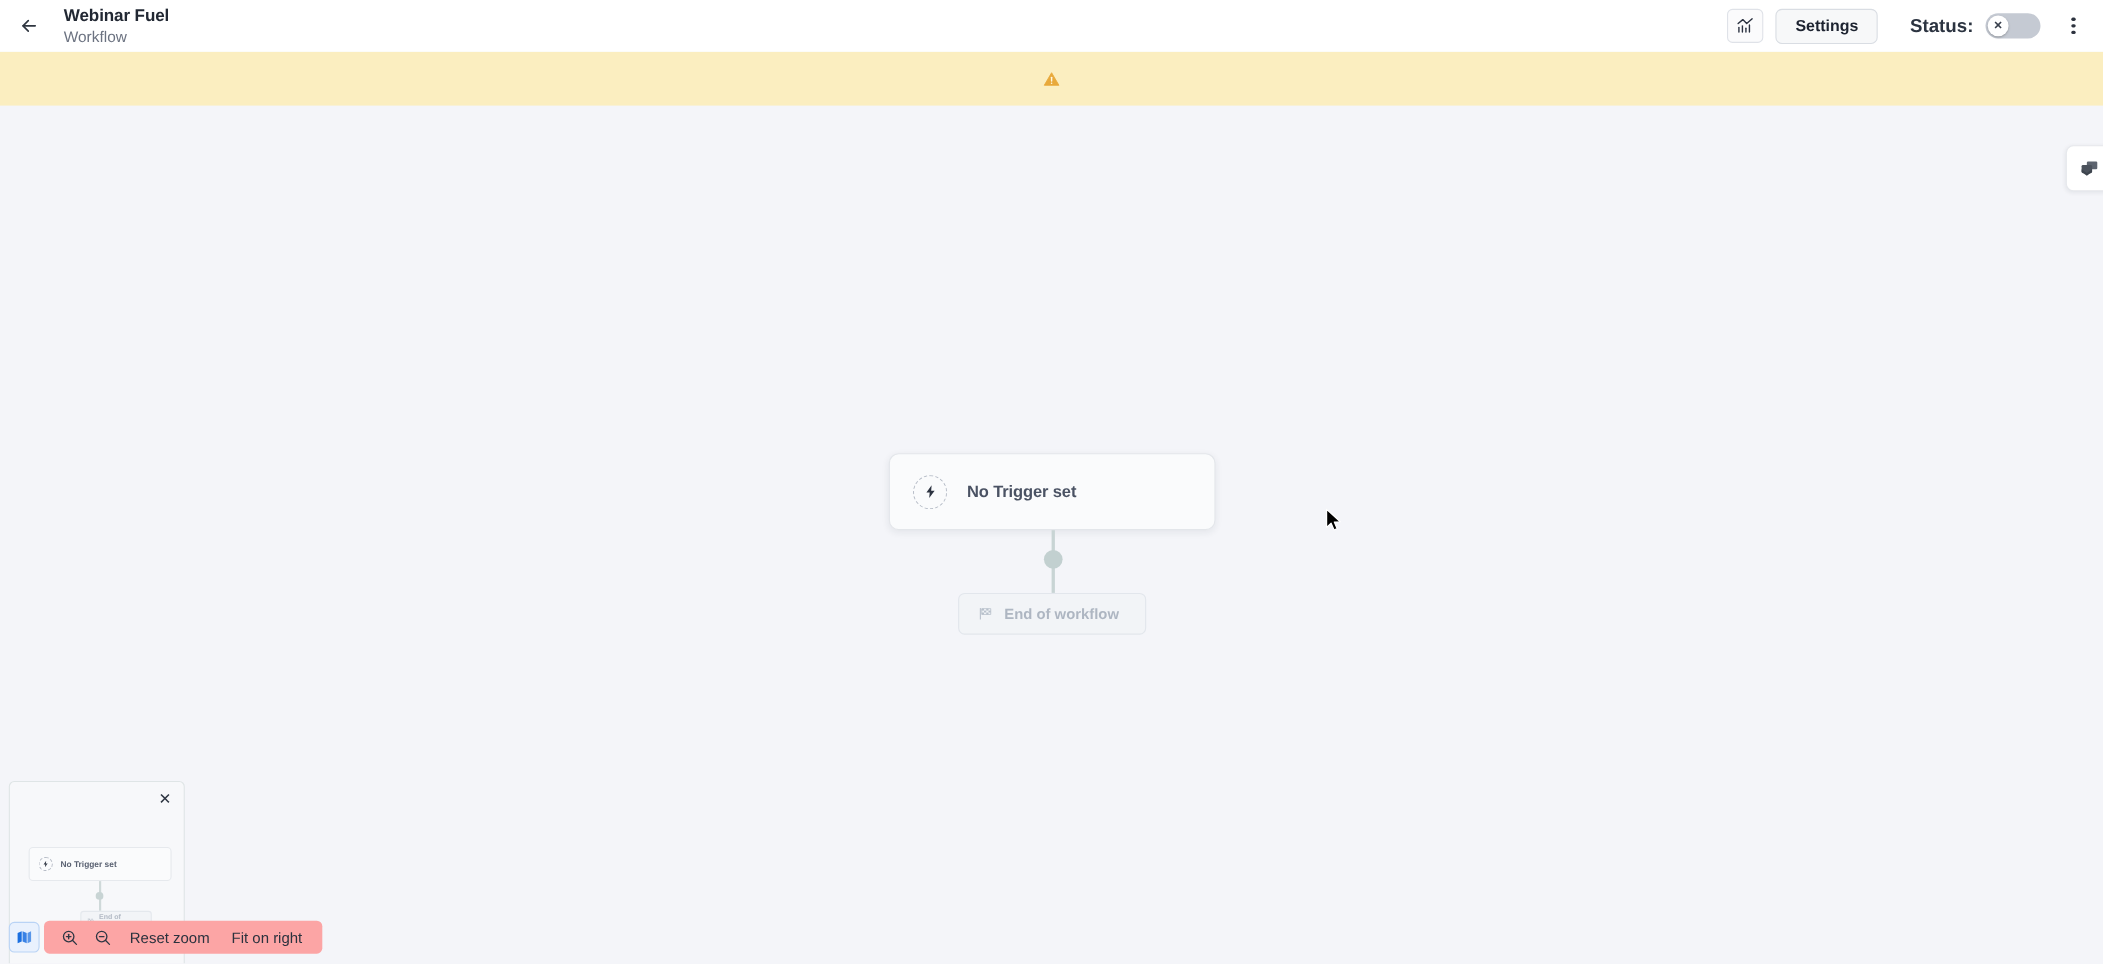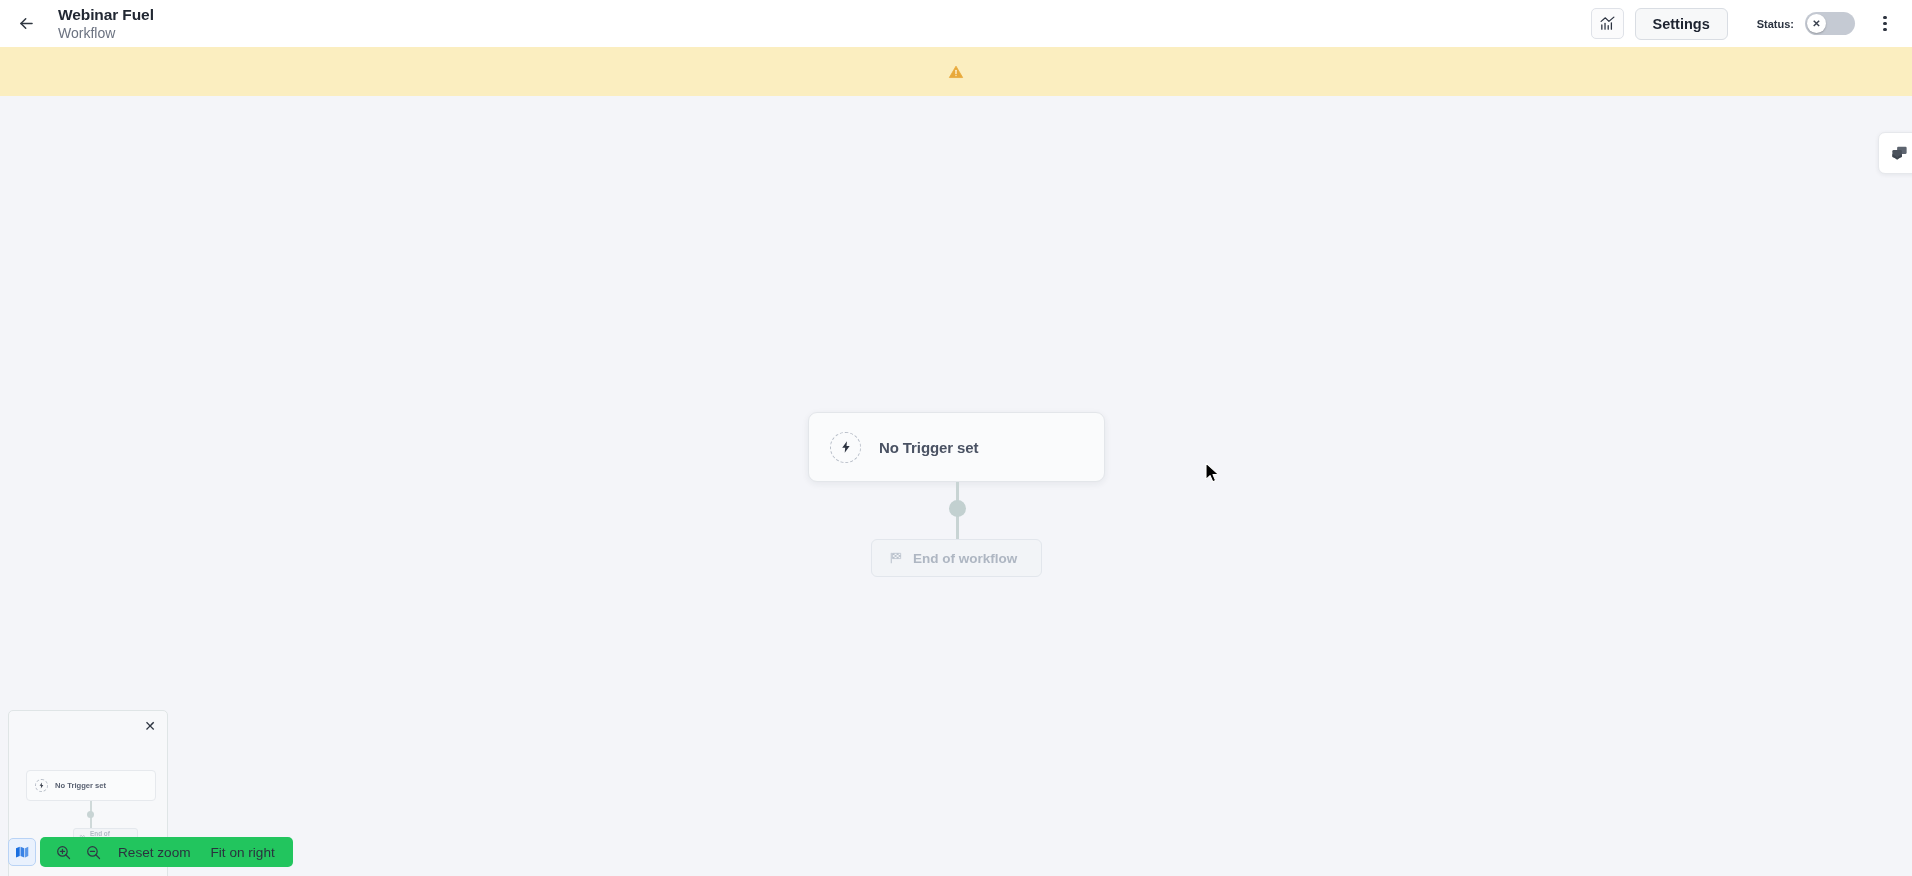--- a/index.html
+++ b/index.html
@@ -101,21 +101,21 @@
     align-items: center;
   }
 
   .status-wrap {
     display: flex;
     align-items: center;
     margin-left: 29px;
     gap: 11px;
   }
   .status-label {
-    font-size: 11px;
+    font-size: 17px;
     font-weight: bold;
     color: #2c3441;
   }
 
   .toggle {
     position: relative;
     width: 50px; height: 23px;
     border-radius: 12px;
     background: #c5cad3;
     cursor: pointer;
@@ -377,21 +377,21 @@
     border-radius: 5px;
     display: flex;
     align-items: center;
     justify-content: center;
     cursor: pointer;
     color: #1a6fe0;
     flex: 0 0 auto;
   }
   .zoom-group {
     height: 30px;
-    background: #22c55e;
+    background: #fca5a5;
     border-radius: 5px;
     display: flex;
     align-items: center;
     padding: 0 9px;
     gap: 2px;
   }
   .zoom-btn {
     width: 28px; height: 26px;
     border: none;
     background: transparent;

